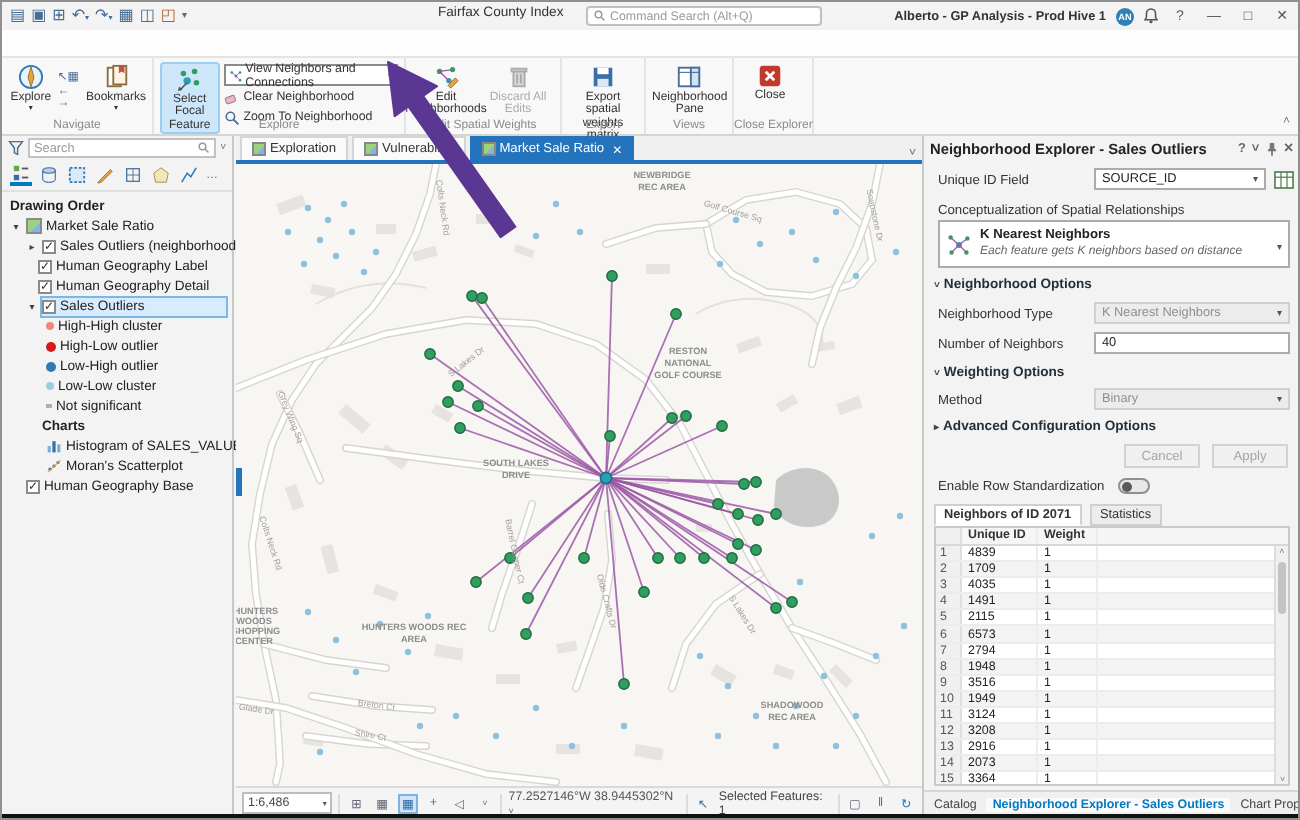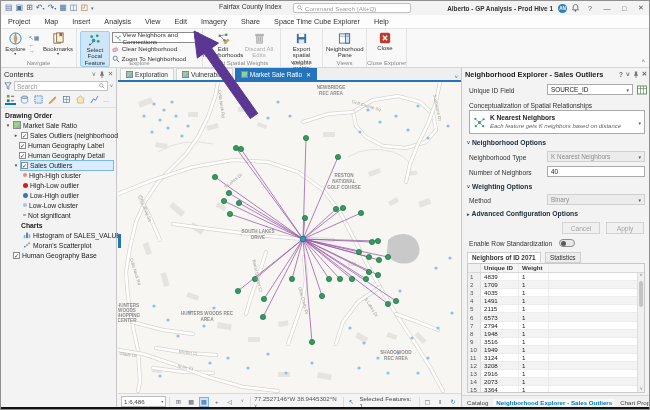--- a/index.html
+++ b/index.html
@@ -134,32 +134,20 @@
           <circle cx="4" cy="7.8" r="0.9" fill="#555"></circle>
         </svg>
       <span class="winbtn">?</span>
       <span class="winbtn">—</span>
       <span class="winbtn">□</span>
       <span class="winbtn">✕</span>
     </div>
   </div>
 
   <div id="menubar">
-    <span style="display:flex">
-        <span class="mtab">Project</span>
-        <span class="mtab">Map</span>
-        <span class="mtab">Insert</span>
-        <span class="mtab">Analysis</span>
-        <span class="mtab">View</span>
-        <span class="mtab">Edit</span>
-        <span class="mtab">Imagery</span>
-        <span class="mtab">Share</span>
-        <span class="mtab">Space Time Cube Explorer</span>
-        <span class="mtab">Help</span>
-      </span>
   </div>
 
   <div id="ribbon">
     <div class="rgroup" style="width:76px">
       <div class="rbtn" style="width:26px">
         <svg width="13" height="13" viewBox="0 0 14 14">
             <circle cx="7" cy="7" r="6" fill="#eaf3fa" stroke="#2c7bb6"></circle>
             <path d="M7 1.5 8.6 7 7 12.5 5.4 7Z" fill="#e8a33d" stroke="#7a5a20" stroke-width="0.4"></path>
           </svg>
         <span>Explore</span>
@@ -276,30 +264,20 @@
             <path d="M4.5 4.5 9.5 9.5M9.5 4.5 4.5 9.5" stroke="#fff" stroke-width="1.6"></path>
           </svg>
         <span>Close</span>
       </div>
       <div class="rglabel">Close Explorer</div>
     </div>
   </div>
   <span id="ribbon-collapse">˄</span>
 
   <div id="contents">
-    <div class="pane-head">
-      <span>Contents</span>
-      <span class="pane-icons">
-        <span>˅</span>
-        <svg width="6" height="7" viewBox="0 0 8 9">
-            <path d="M2.5 0.5h3v3.5l1.2 1v1H4.6V9H3.4V6H1.3V5l1.2-1Z" fill="#777"></path>
-          </svg>
-        <span>✕</span>
-      </span>
-    </div>
     <div class="search-row">
       <svg width="8" height="8" viewBox="0 0 10 10">
           <path d="M1 1h8L6 5v4L4 8V5Z" fill="none" stroke="#4a6d96" stroke-width="0.9"></path>
         </svg>
       <div class="search-box">
         <span>Search</span>
         <svg style="margin-left:auto" width="6" height="6" viewBox="0 0 8 8">
             <circle cx="3" cy="3" r="2.2" fill="none" stroke="#9a9a9a" stroke-width="1"></circle>
             <line x1="4.8" y1="4.8" x2="7" y2="7" stroke="#9a9a9a" stroke-width="1"></line>
           </svg>

